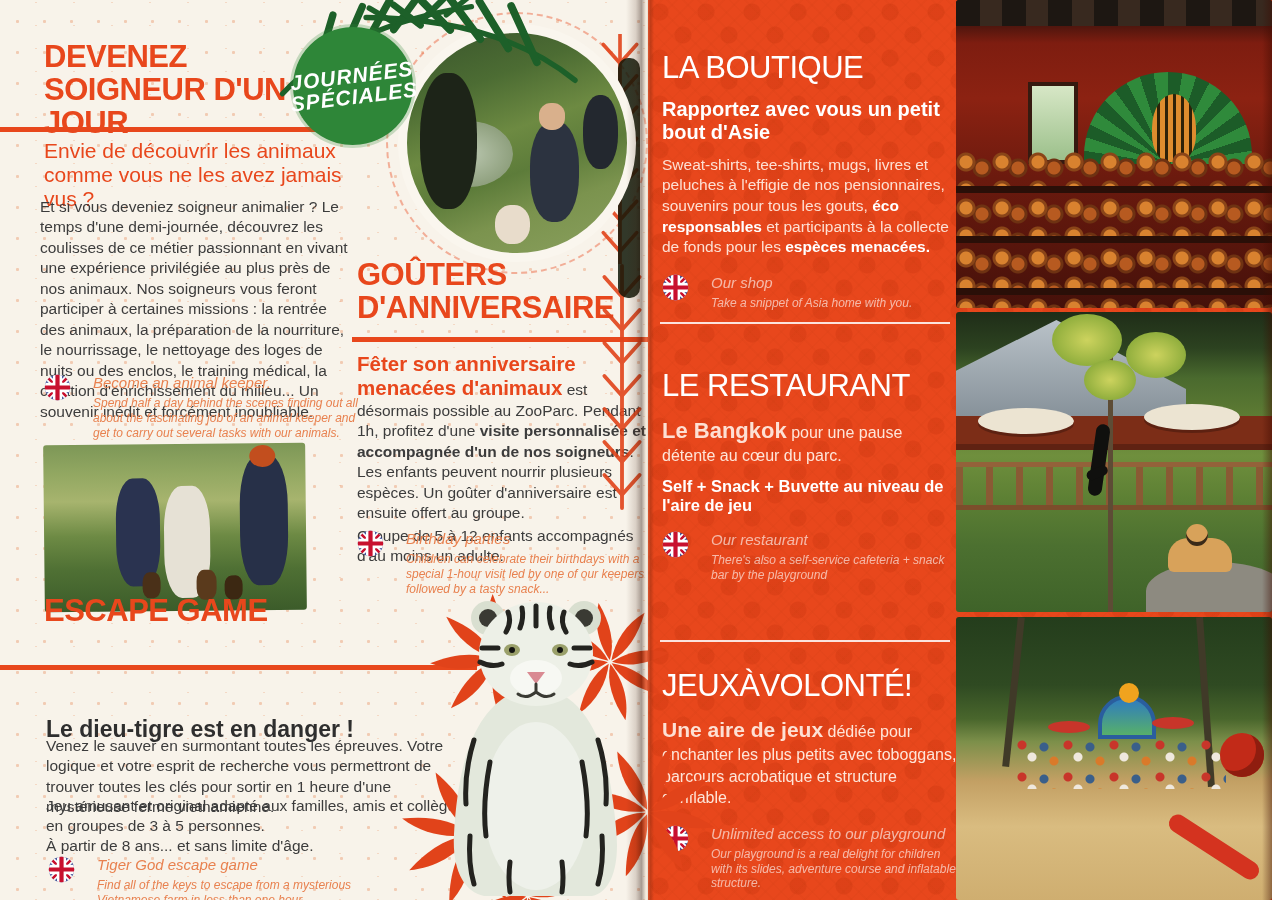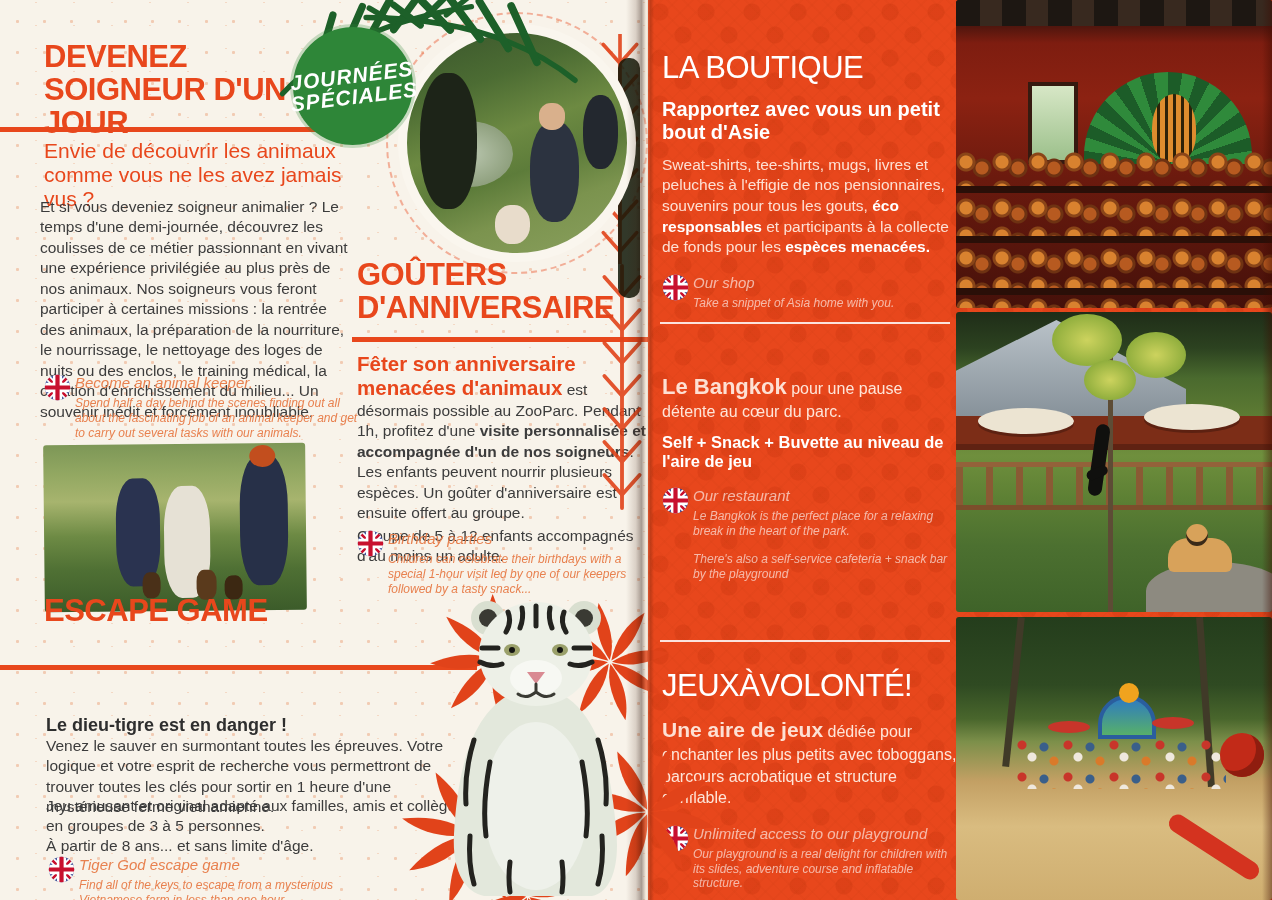--- a/index.html
+++ b/index.html
@@ -22,21 +22,21 @@
     background-image:
       radial-gradient(rgba(228,118,62,.32) 0 1.2px,transparent 1.7px),
       radial-gradient(rgba(228,118,62,.22) 0 1px,transparent 1.5px);
     background-size:27px 31px,38px 23px;background-position:4px 6px,17px 14px;}
   .h1{position:absolute;color:var(--accent);font-weight:800;letter-spacing:-.5px;line-height:1.07}
   .rule{position:absolute;height:5px;background:var(--accent)}
   .h2{position:absolute;color:var(--accent);font-weight:400;line-height:1.15}
   .body-p{position:absolute;color:var(--ink);font-size:15.5px;line-height:1.32}
   .lead-dark{font-weight:700;color:#2e2e2e}
 
-  .en{position:absolute;display:flex;gap:4px}
+  .en{position:absolute;display:flex;gap:22px}
   .en .flag{flex:0 0 27px;width:27px;height:27px}
   .en-text{color:var(--en);font-style:italic;line-height:1.22}
   .en-title{font-size:15px;margin-bottom:4px}
   .en-body{font-size:12px}
   .en-body + .en-body{margin-top:14px}
 
   
   .badge{position:absolute;left:293px;top:27px;width:120px;height:118px;background:var(--green);
     border-radius:50%;display:flex;flex-direction:column;align-items:center;justify-content:center;
     transform:rotate(-7deg);box-shadow:0 0 0 3px rgba(46,134,56,.25);z-index:6}
@@ -260,21 +260,21 @@
       <div class="fig" style="left:120px;top:42px;width:46px;height:112px;background:#e6e1d5"></div>
       <div class="fig" style="left:196px;top:12px;width:48px;height:130px;background:#273048"></div>
       <div class="fig" style="left:206px;top:2px;width:26px;height:22px;border-radius:50%;background:#c24e1e"></div>
       <div class="fig" style="left:98px;top:128px;width:18px;height:26px;background:#4a3категория018;background:#4a3018"></div>
       <div class="fig" style="left:152px;top:126px;width:20px;height:30px;background:#5a3a1c"></div>
       <div class="fig" style="left:180px;top:132px;width:18px;height:24px;background:#3c2812"></div>
     </div>
 
     <div class="h1" style="left:44px;top:594px;width:300px;font-size:31px">ESCAPE GAME</div>
     <div class="rule" style="left:0;top:665px;width:477px"></div>
-    <div class="body-p lead-dark" style="left:46px;top:714px;width:360px;font-size:18px">Le dieu-tigre est en danger !</div>
+    <div class="body-p lead-dark" style="left:46px;top:714px;width:360px;font-size:23px">Le dieu-tigre est en danger !</div>
     <div class="body-p" style="left:46px;top:736px;width:430px">Venez le sauver en surmontant toutes les épreuves. Votre logique et votre esprit de recherche vous permettront de trouver toutes les clés pour sortir en 1 heure d'une mystérieuse ferme vietnamienne.</div>
     <div class="body-p" style="left:46px;top:796px;width:438px">Jeu amusant et original adapté aux familles, amis et collègues en groupes de 3 à 5 personnes.</div>
     <div class="body-p" style="left:46px;top:836px;width:400px">À partir de 8 ans... et sans limite d'âge.</div>
 
     <div class="en" style="left:48px;top:856px;width:330px">
       <svg class="flag" viewBox="0 0 32 32">
           <use href="#ukflag-g"></use>
         </svg>
       <div class="en-text">
         <div class="en-title">Tiger God escape game</div>
@@ -410,31 +410,31 @@
       <div class="en-text">
         <div class="en-title">Our shop</div>
         <div class="en-body">Take a snippet of Asia home with you.</div>
       </div>
     </div>
   </div>
 
   <div class="divider" style="top:322px"></div>
 
   <div class="sec" style="left:662px;top:368px">
+    <div class="h1w">LE RESTAURANT</div>
     <div class="body" style="margin-top:4px">
       <span class="lead-big">Le Bangkok</span><span class="lead-rest"> pour une pause détente au cœur du parc.</span>
     </div>
     <div class="hl">Self + Snack + Buvette au niveau de l'aire de jeu</div>
     <div class="en">
       <svg class="flag" viewBox="0 0 32 32">
           <use href="#ukflag-g"></use>
         </svg>
       <div class="en-text">
         <div class="en-title">Our restaurant</div>
-        <div class="en-body">Le Bangkok is the perfect place for a relaxing break in the heart of the park.</div>
         <div class="en-body">There's also a self-service cafeteria + snack bar by the playground</div>
       </div>
     </div>
   </div>
 
   <div class="divider" style="top:640px"></div>
 
   <div class="sec" style="left:662px;top:668px">
     <div class="h1w">JEUXÀVOLONTÉ!</div>
     <div class="body">

